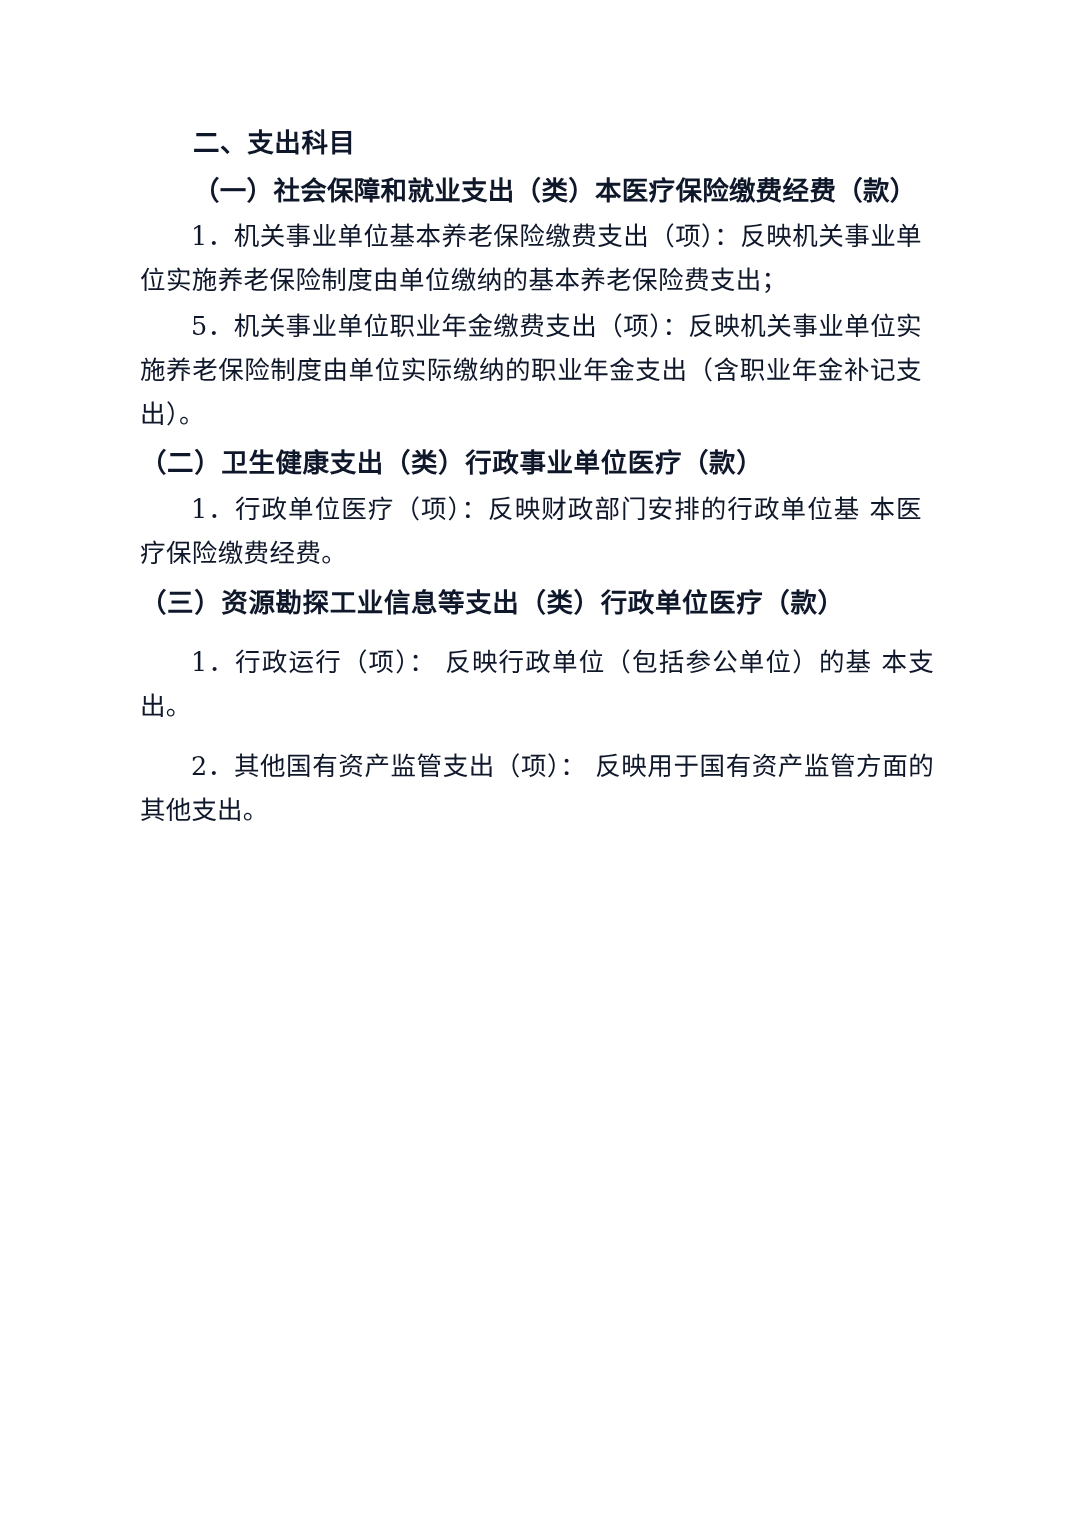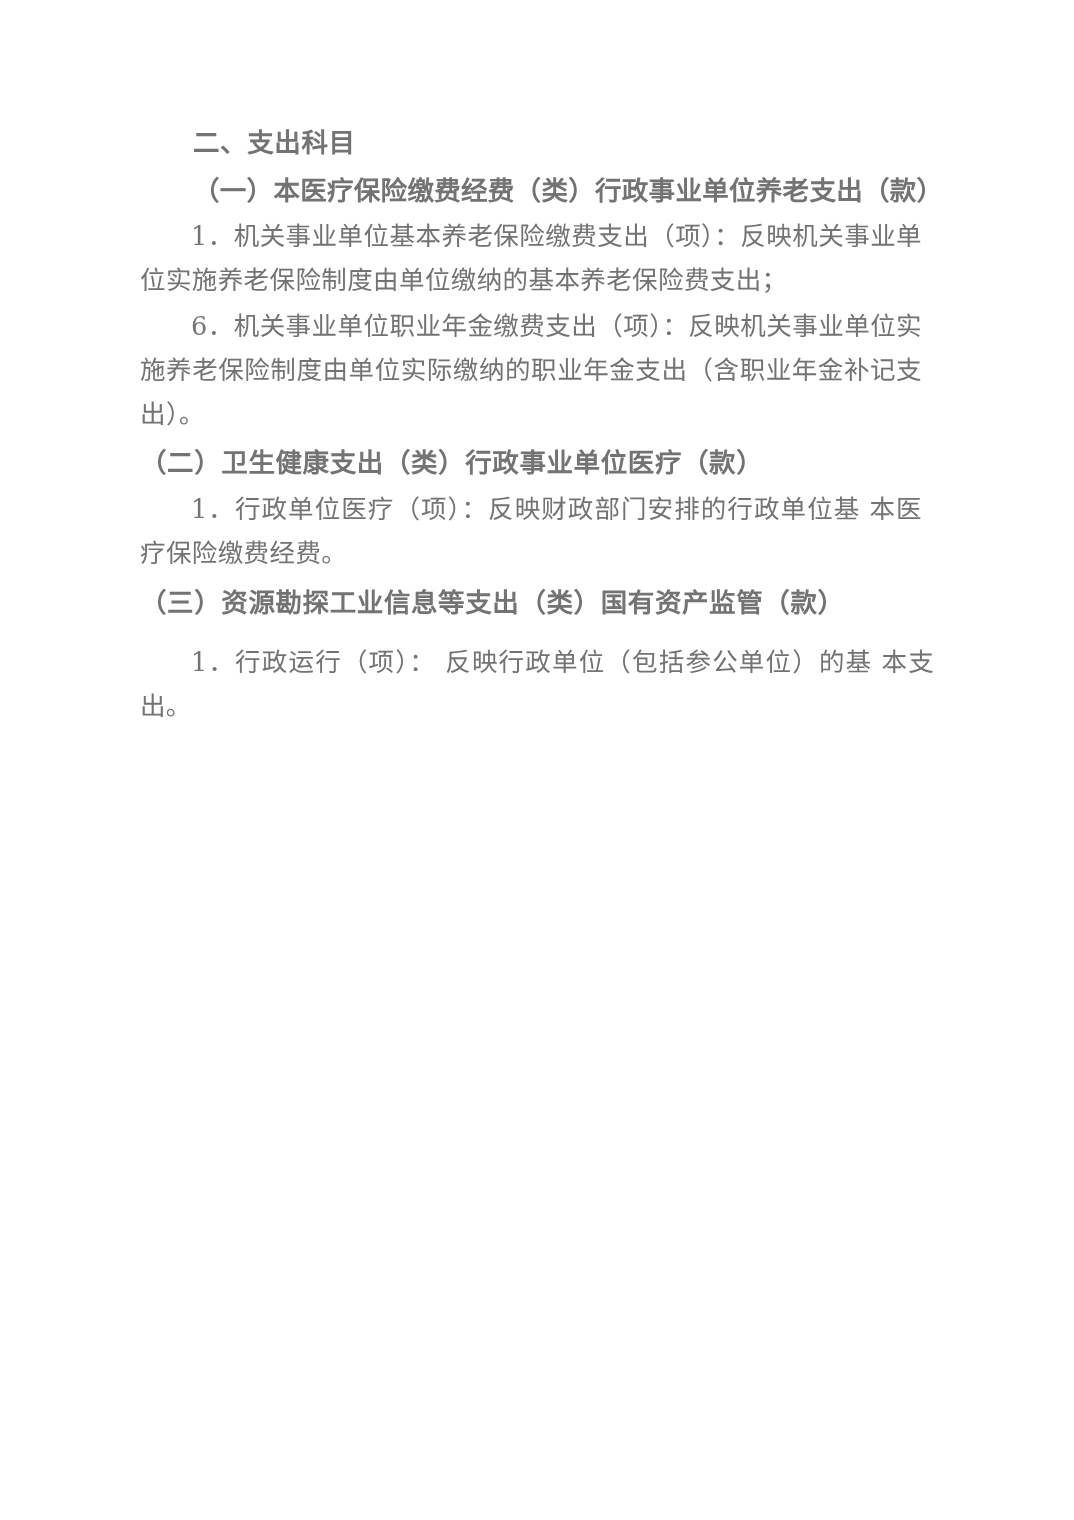--- a/index.html
+++ b/index.html
@@ -9,21 +9,21 @@
   }
   .page {
     width: 1074px;
     height: 1520px;
     margin: 0 auto;
     background: #ffffff;
     position: relative;
     box-sizing: border-box;
     padding: 120px 140px 60px 140px;
     font-family: "DejaVu Serif", "Liberation Serif", serif;
-    color: #737373;
+    color: #0f172a;
   }
   .doc-body {
     font-size: 25.5px;
     line-height: 1.72;
     letter-spacing: 0.4px;
   }
   .heading {
     font-weight: bold;
     font-size: 26.5px;
     line-height: 1.72;
@@ -62,32 +62,33 @@
   }
 </style>
 </head>
 <body>
 
 <div class="page">
   <div class="doc-body">
 
     <div class="heading">二、支出科目</div>
 
-    <div class="heading-wrap">（一）本医疗保险缴费经费（类）行政事业单位养老支出（款）</div>
+    <div class="heading-wrap">（一）社会保障和就业支出（类）本医疗保险缴费经费（款）</div>
 
     <p class="para">1．机关事业单位基本养老保险缴费支出（项）：反映机关事业单位实施养老保险制度由单位缴纳的基本养老保险费支出；</p>
 
-    <p class="para">6．机关事业单位职业年金缴费支出（项）：反映机关事业单位实施养老保险制度由单位实际缴纳的职业年金支出（含职业年金补记支出）。</p>
+    <p class="para">5．机关事业单位职业年金缴费支出（项）：反映机关事业单位实施养老保险制度由单位实际缴纳的职业年金支出（含职业年金补记支出）。</p>
 
     <div class="heading-center">（二）卫生健康支出（类）行政事业单位医疗（款）</div>
 
     <p class="para">1．行政单位医疗（项）：反映财政部门安排的行政单位基 本医疗保险缴费经费。</p>
 
 
 
 
-    <div class="heading-center">（三）资源勘探工业信息等支出（类）国有资产监管（款）</div>
+    <div class="heading-center">（三）资源勘探工业信息等支出（类）行政单位医疗（款）</div>
 
     <p class="para-tight">1．行政运行（项）： 反映行政单位（包括参公单位）的基 本支出。</p>
 
+    <p class="para-tight">2．其他国有资产监管支出（项）： 反映用于国有资产监管方面的其他支出。</p>
 
   </div>
 </div>
 
 </body></html>

